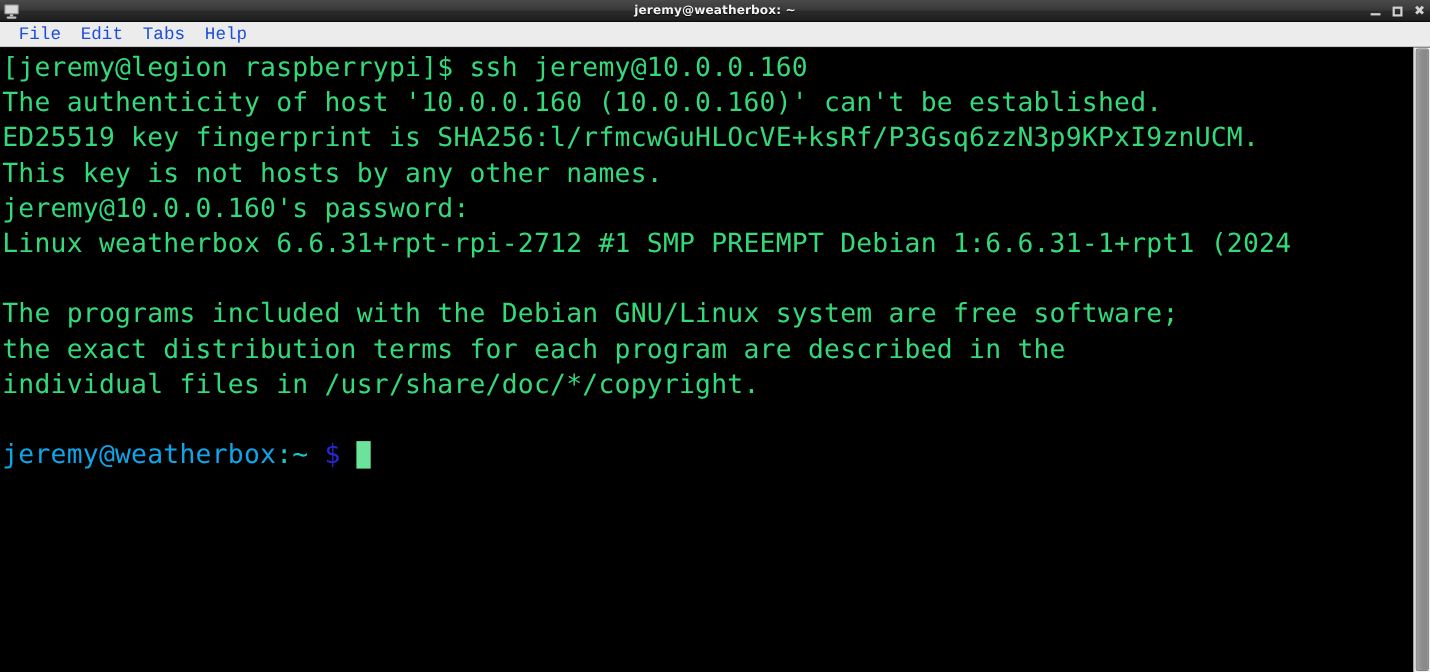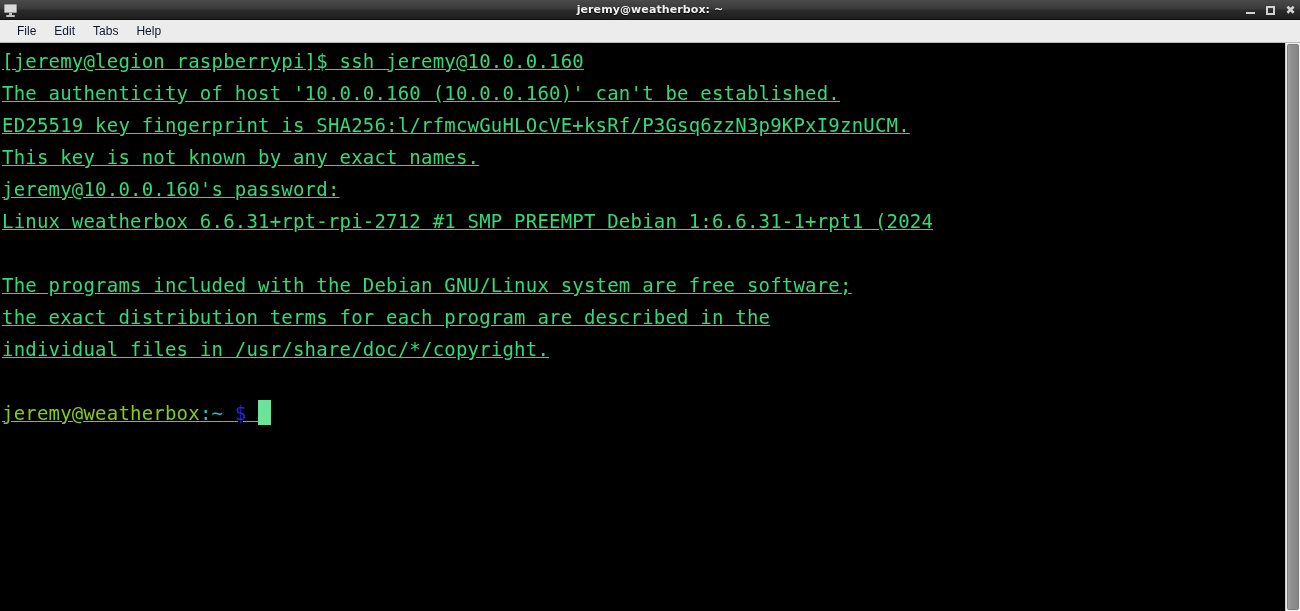--- a/index.html
+++ b/index.html
@@ -120,23 +120,23 @@
     height: 23px;
     min-height: 23px;
     background: #ececec;
     border-bottom: 1px solid #b8b8b8;
     display: flex;
     align-items: center;
     padding-left: 8px;
     box-sizing: border-box;
   }
   .menu-item {
-    font-family: Liberation Sans, sans-serif;
-    font-size: 12px;
-    color: #0f172a;
+    font-family: Liberation Mono, monospace;
+    font-size: 16px;
+    color: #1d4ed8;
     padding: 2px 9px;
     cursor: default;
   }
 
   
   .term-area {
     flex: 1;
     display: flex;
     background: #000000;
     overflow: hidden;
@@ -144,31 +144,30 @@
   }
   .term {
     flex: 1;
     background: #000000;
     padding: 2px 0 0 2px;
     box-sizing: border-box;
     overflow: hidden;
   }
   .line {
     font-family: "DejaVu Sans Mono", monospace;
-    font-size: 19px;
+    font-size: 24px;
     line-height: 32px;
     height: 32px;
     color: #34d97a;
     white-space: pre;
     letter-spacing: 0.2px;
-    text-decoration: underline;
   }
   .line.blank { color: transparent; }
   .seg-green  { color: #34d97a; }
-  .seg-dgreen { color: #84cc16; }
+  .seg-dgreen { color: #0ea5e9; }
   .seg-cyan   { color: #14c9c9; }
   .seg-blue   { color: #2727d6; }
   .cursor {
     display: inline-block;
     width: 13px;
     height: 25px;
     background: #6be39a;
     vertical-align: -5px;
   }
 
@@ -215,21 +214,21 @@
     <div class="menu-item">Edit</div>
     <div class="menu-item">Tabs</div>
     <div class="menu-item">Help</div>
   </div>
 
   <div class="term-area">
     <div class="term">
       <div class="line">[jeremy@legion raspberrypi]$ ssh jeremy@10.0.0.160</div>
       <div class="line">The authenticity of host '10.0.0.160 (10.0.0.160)' can't be established.</div>
       <div class="line">ED25519 key fingerprint is SHA256:l/rfmcwGuHLOcVE+ksRf/P3Gsq6zzN3p9KPxI9znUCM.</div>
-      <div class="line">This key is not known by any exact names.</div>
+      <div class="line">This key is not hosts by any other names.</div>
       <div class="line">jeremy@10.0.0.160's password:</div>
       <div class="line">Linux weatherbox 6.6.31+rpt-rpi-2712 #1 SMP PREEMPT Debian 1:6.6.31-1+rpt1 (2024</div>
       <div class="line blank"></div>
       <div class="line">The programs included with the Debian GNU/Linux system are free software;</div>
       <div class="line">the exact distribution terms for each program are described in the</div>
       <div class="line">individual files in /usr/share/doc/*/copyright.</div>
       <div class="line blank"></div>
       <div class="line"><span class="seg-dgreen">jeremy@weatherbox</span><span class="seg-cyan">:~</span><span class="seg-green"> </span><span class="seg-blue">$</span><span class="seg-green"> </span><span class="cursor"></span></div>
     </div>
 

